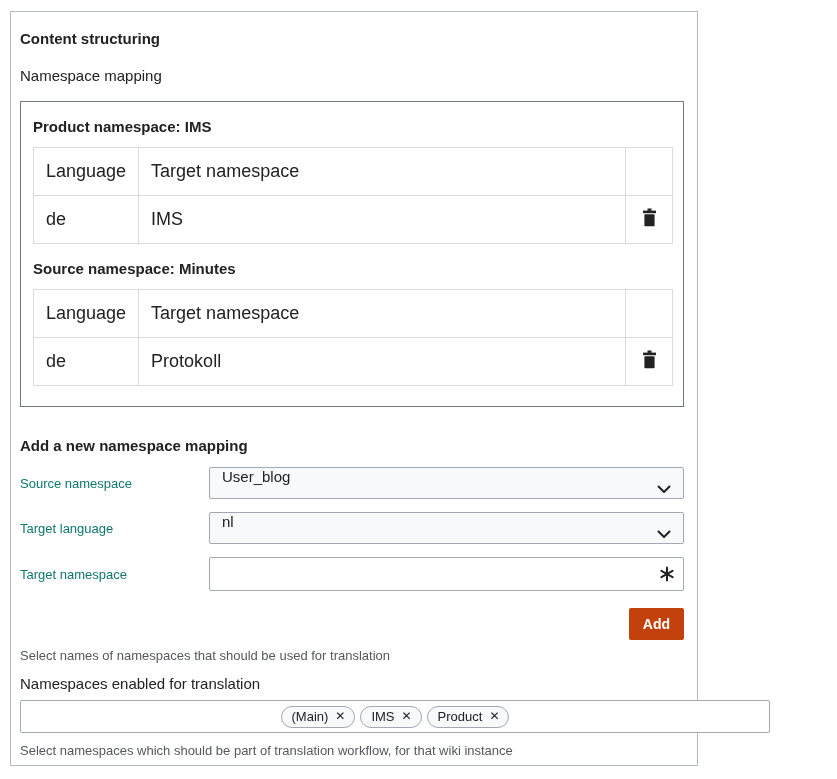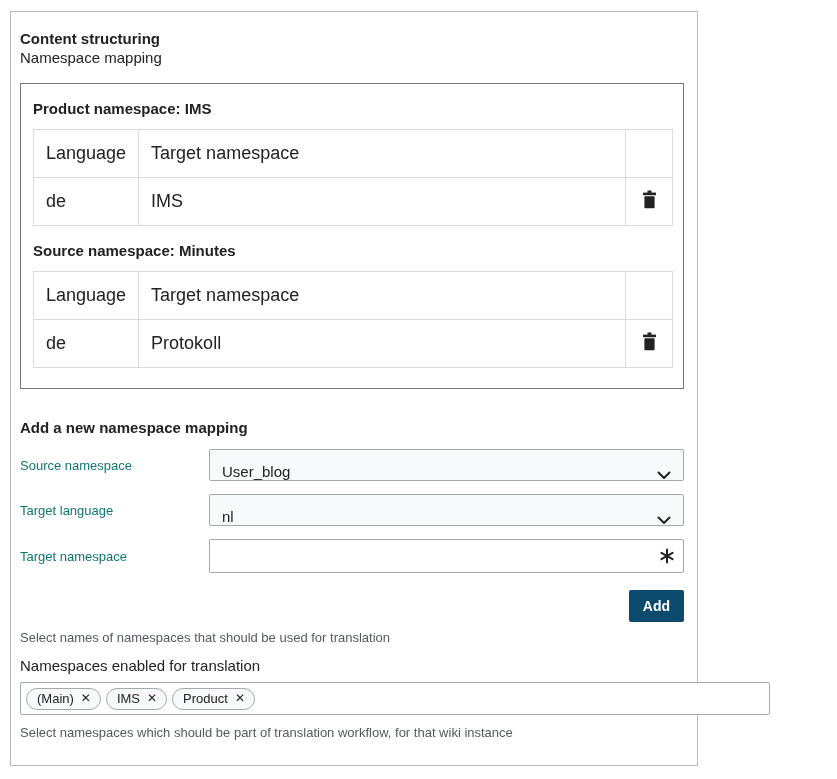--- a/index.html
+++ b/index.html
@@ -13,21 +13,21 @@
   }
   .panel {
     position: absolute;
     left: 10px; top: 11px;
     width: 688px; height: 755px;
     border: 1px solid #b6bbc1;
     padding: 18px 13px 0 9px;
     background: #fff;
   }
   .panel-title { font-weight: bold; font-size: 15px; }
-  .panel-sub { margin-top: 2px; font-size: 15px; }
+  .panel-sub { margin-top: 20px; font-size: 15px; }
 
   .inner-box {
     margin-top: 17px;
     border: 1px solid #72777d;
     padding: 12px 10px 20px 12px;
     background: #fff;
   }
   .map-heading { font-weight: bold; font-size: 15px; margin-top: 4px; }
   .map-heading + table { margin-top: 12px; }
   .map-table {
@@ -60,25 +60,26 @@
     margin-top: 13px;
   }
   .form-row:first-of-type { margin-top: 20px; }
   .form-label { font-size: 13px; color: #0f766e; }
   .form-field { margin-left: auto; width: 475px; position: relative; }
 
   .select-box {
     width: 100%; height: 32px;
     border: 1px solid #a2a9b1;
     background: #f8f9fa;
-    display: flex; align-items: flex-end;
+    display: flex; align-items: flex-start;
     padding: 0 12px;
     font-size: 15px; color: #222;
     cursor: pointer;
     border-radius: 2px;
+    flex-direction: column;
   }
   .select-box .chev { margin-left: auto; display: flex; align-items: center; }
 
   .text-input-wrap { position: relative; width: 100%; }
   .text-input {
     width: 100%; height: 34px;
     border: 1px solid #a2a9b1;
     background: #fff;
     padding: 0 30px 0 12px;
     font-size: 15px; color: #222;
@@ -88,41 +89,42 @@
   }
   .req-star {
     position: absolute; right: 9px; top: 50%;
     transform: translateY(-50%);
     display: flex; align-items: center;
   }
 
   .btn-row { display: flex; justify-content: flex-end; margin-top: 17px; }
   .add-btn {
     min-width: 52px; height: 32px;
-    background: #0c4a6e; color: #fff;
+    background: #c2410c; color: #fff;
     border: none; border-radius: 2px;
     font-family: "Liberation Sans", sans-serif;
     font-weight: bold; font-size: 14px;
     padding: 0 14px;
     cursor: default;
   }
 
   .help-text { font-size: 13px; color: #54595d; margin-top: 8px; }
   .enabled-label { font-size: 15px; color: #222; margin-top: 12px; }
 
   .tag-box {
     margin-top: 8px;
     width: 750px; height: 33px;
     border: 1px solid #a2a9b1;
     background: #fff;
     display: flex; align-items: center;
     gap: 5px;
     padding: 0 5px;
     cursor: text;
     border-radius: 2px;
+    justify-content: center;
   }
   .tag-pill {
     display: inline-flex; align-items: center; gap: 7px;
     border: 1px solid #a2a9b1;
     background: #f8f9fa;
     border-radius: 12px;
     padding: 2px 9px 3px 10px;
     font-size: 13px; color: #222;
     white-space: nowrap;
   }

